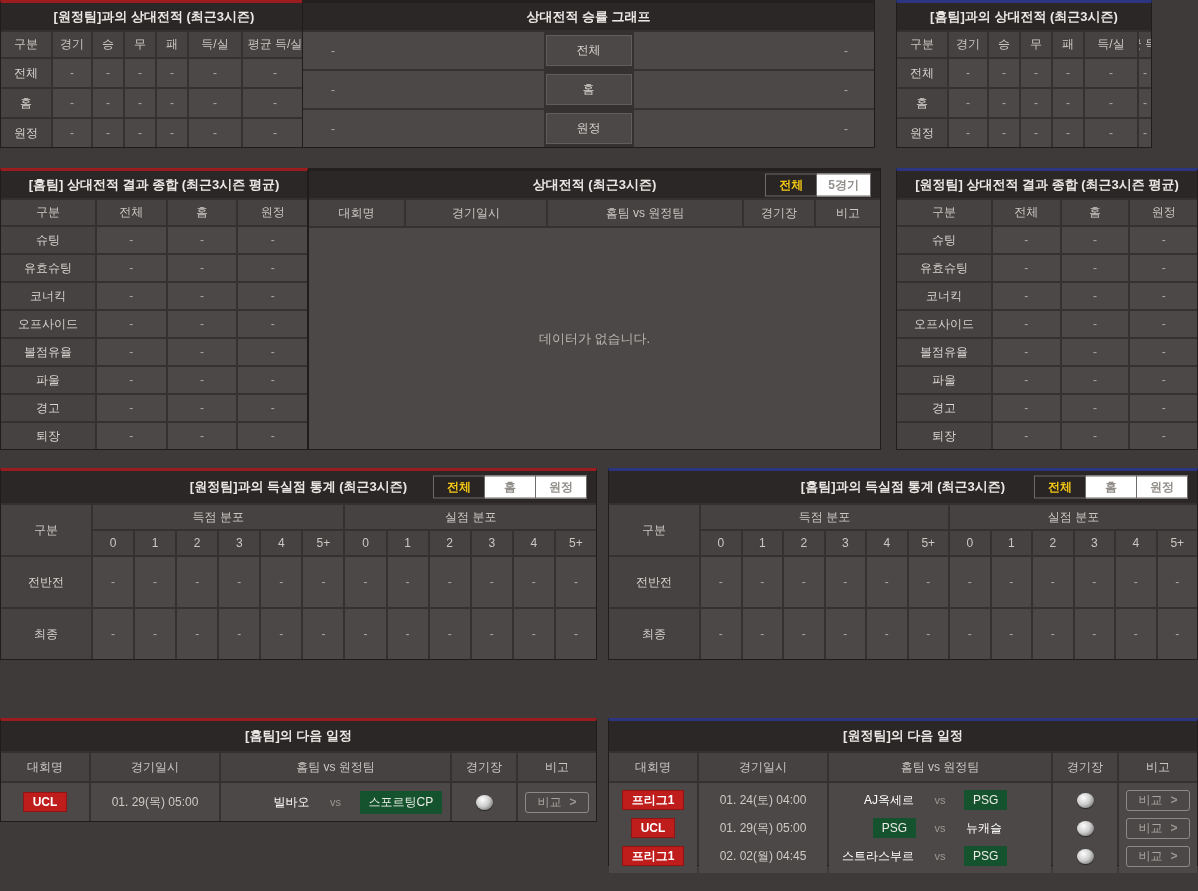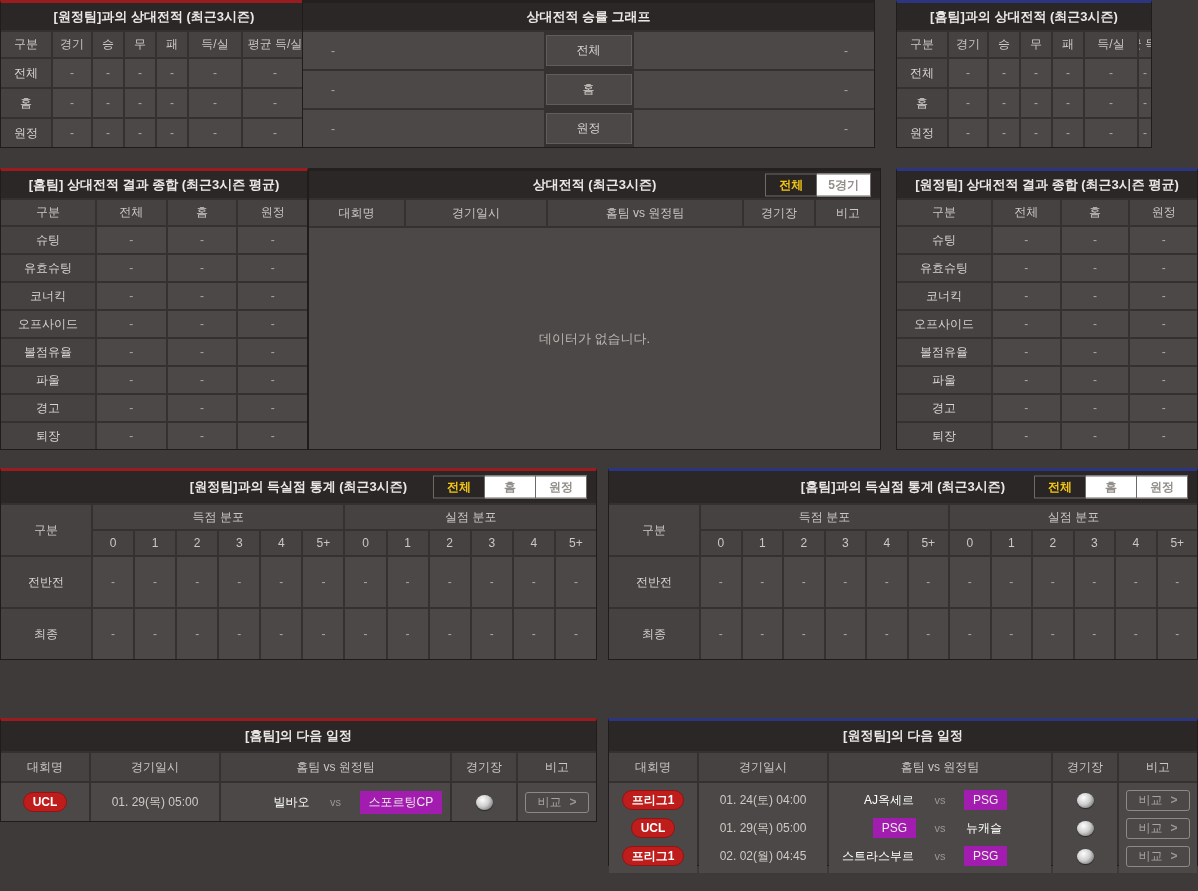--- a/index.html
+++ b/index.html
@@ -53,27 +53,27 @@
     color:#b9b5b1;font-size:13px}
 
   
   .gt{display:grid;gap:2px;grid-template-rows:24px 24px 50px 50px}
   .gt-l{grid-template-columns:90px repeat(12,1fr)}
   .corner{grid-row:1/3}
   .grp{grid-column:span 6}
 
   
   .badge{background:#bf1c1c;border:1px solid #911414;color:#ffffff;font-weight:bold;font-size:12px;
-    padding:2px 9px;border-radius:10px;line-height:14px;white-space:nowrap}
+    padding:2px 9px;border-radius:0;line-height:14px;white-space:nowrap}
   .dt{color:#cdc9c5}
   .teams{display:grid;grid-template-columns:1fr 48px 1fr;align-items:center}
   .thome{justify-self:end;display:flex}
   .taway{justify-self:start;display:flex}
   .tname{color:#ffffff;font-size:12px;padding:3px 2px}
-  .tname.hl{background:#a21caf;padding:3px 9px;color:#efece9}
+  .tname.hl{background:#14532d;padding:3px 9px;color:#efece9}
   .vs{color:#9b9793;font-size:11px;justify-self:center}
   .ball{width:17px;height:15px;border-radius:50%;display:inline-block;
     background:radial-gradient(circle at 38% 32%,#fdfdfd,#cfcfcf 45%,#818181 80%,#6e6e6e);
     box-shadow:0 1px 1px rgba(0,0,0,.45)}
   .cmp{display:inline-flex;align-items:center;gap:8px;border:1px solid #8d8986;border-radius:3px;
     color:#a7a3a0;font-size:12px;padding:2px 11px;background:transparent;cursor:pointer;line-height:15px;
     font-family:inherit}
   .cmp .arr{font-weight:bold;color:#9a9693}
 </style>
 </head>

